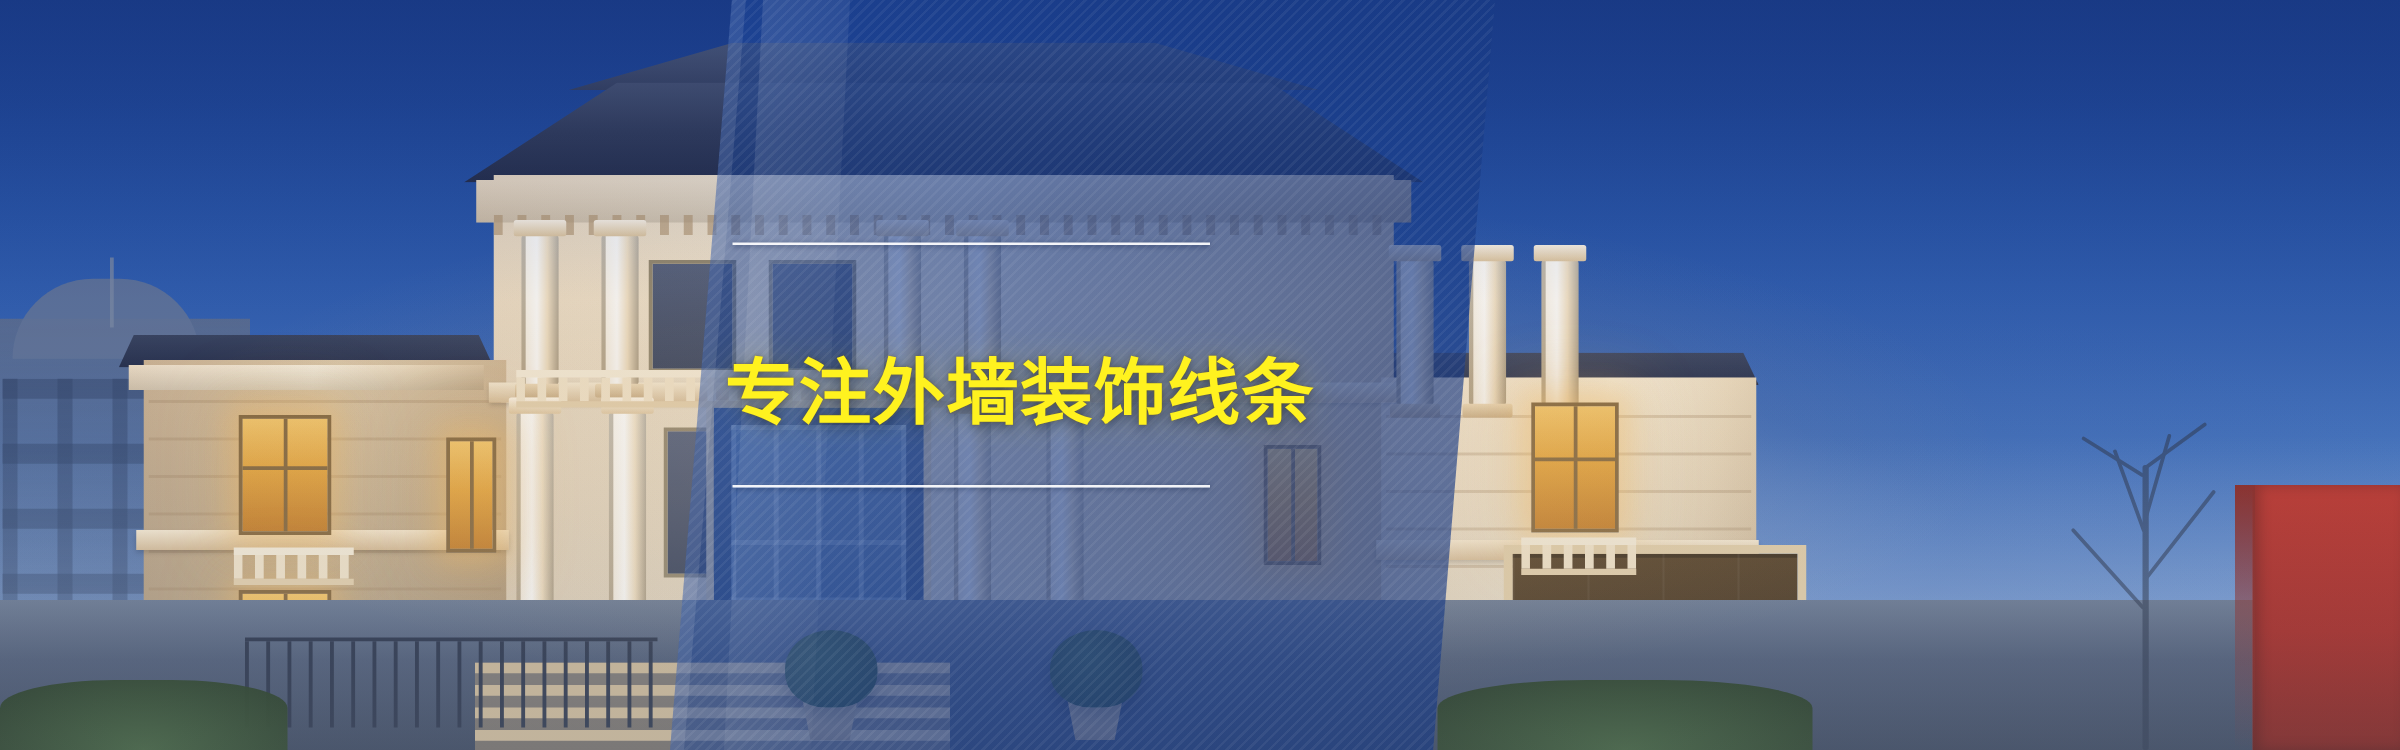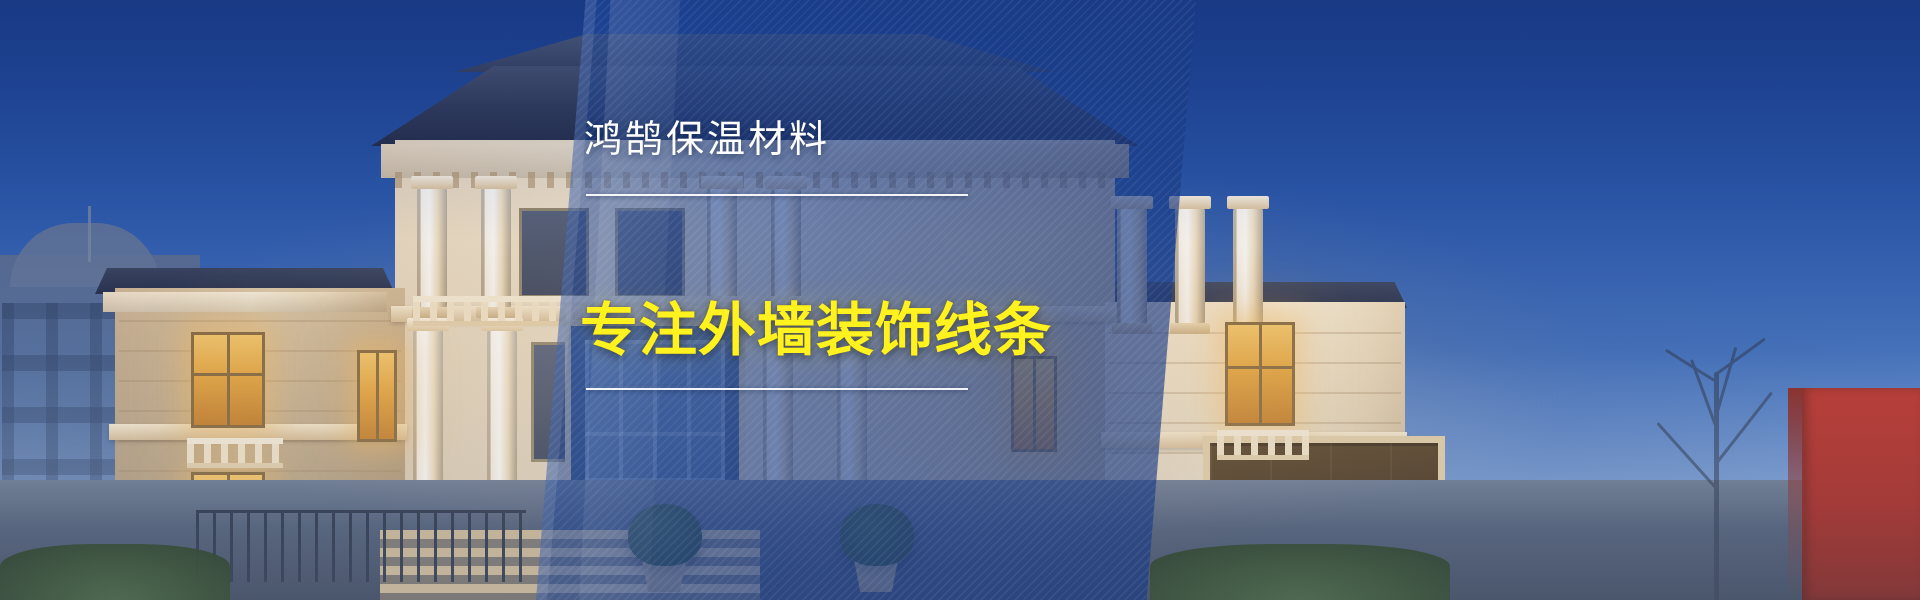--- a/index.html
+++ b/index.html
@@ -279,21 +279,21 @@
     position:absolute; left:20px;
     font-size:58px; font-weight:bold; letter-spacing:1px;
     color:#fff21f;
     white-space:nowrap;
     text-shadow:
       0 0 2px rgba(120,90,0,.55),
       0 3px 10px rgba(10,25,60,.60),
       0 0 26px rgba(255,235,80,.28);
   }
   .headline-1 { top:215px; }
-  .headline-2 { top:283px; }
+  .headline-2 { top:267px; }
 
   .tagline {
     position:absolute; left:26px; top:398px;
     font-size:27px; letter-spacing:2px; color:#ffffff; font-weight:400;
     white-space:nowrap;
     text-shadow:0 2px 8px rgba(8,24,60,.8);
   }
   .tagline .sep { opacity:.95; padding:0 4px; }
 </style>
 </head>
@@ -404,21 +404,20 @@
   </div>
 
   <div class="panel-wrap">
     <div class="panel"></div>
     <div class="panel-stripes"></div>
     <div class="panel-edge-l"></div>
     <div class="beam"></div>
   </div>
 
   <div class="content">
-    <div class="brand">鸿鹄保温材料</div>
 
     <div class="rule rule-top"></div>
 
     <div class="headline headline-2">专注外墙装饰线条</div>
 
     <div class="rule rule-bot"></div>
 
   </div>
 
 </div>

